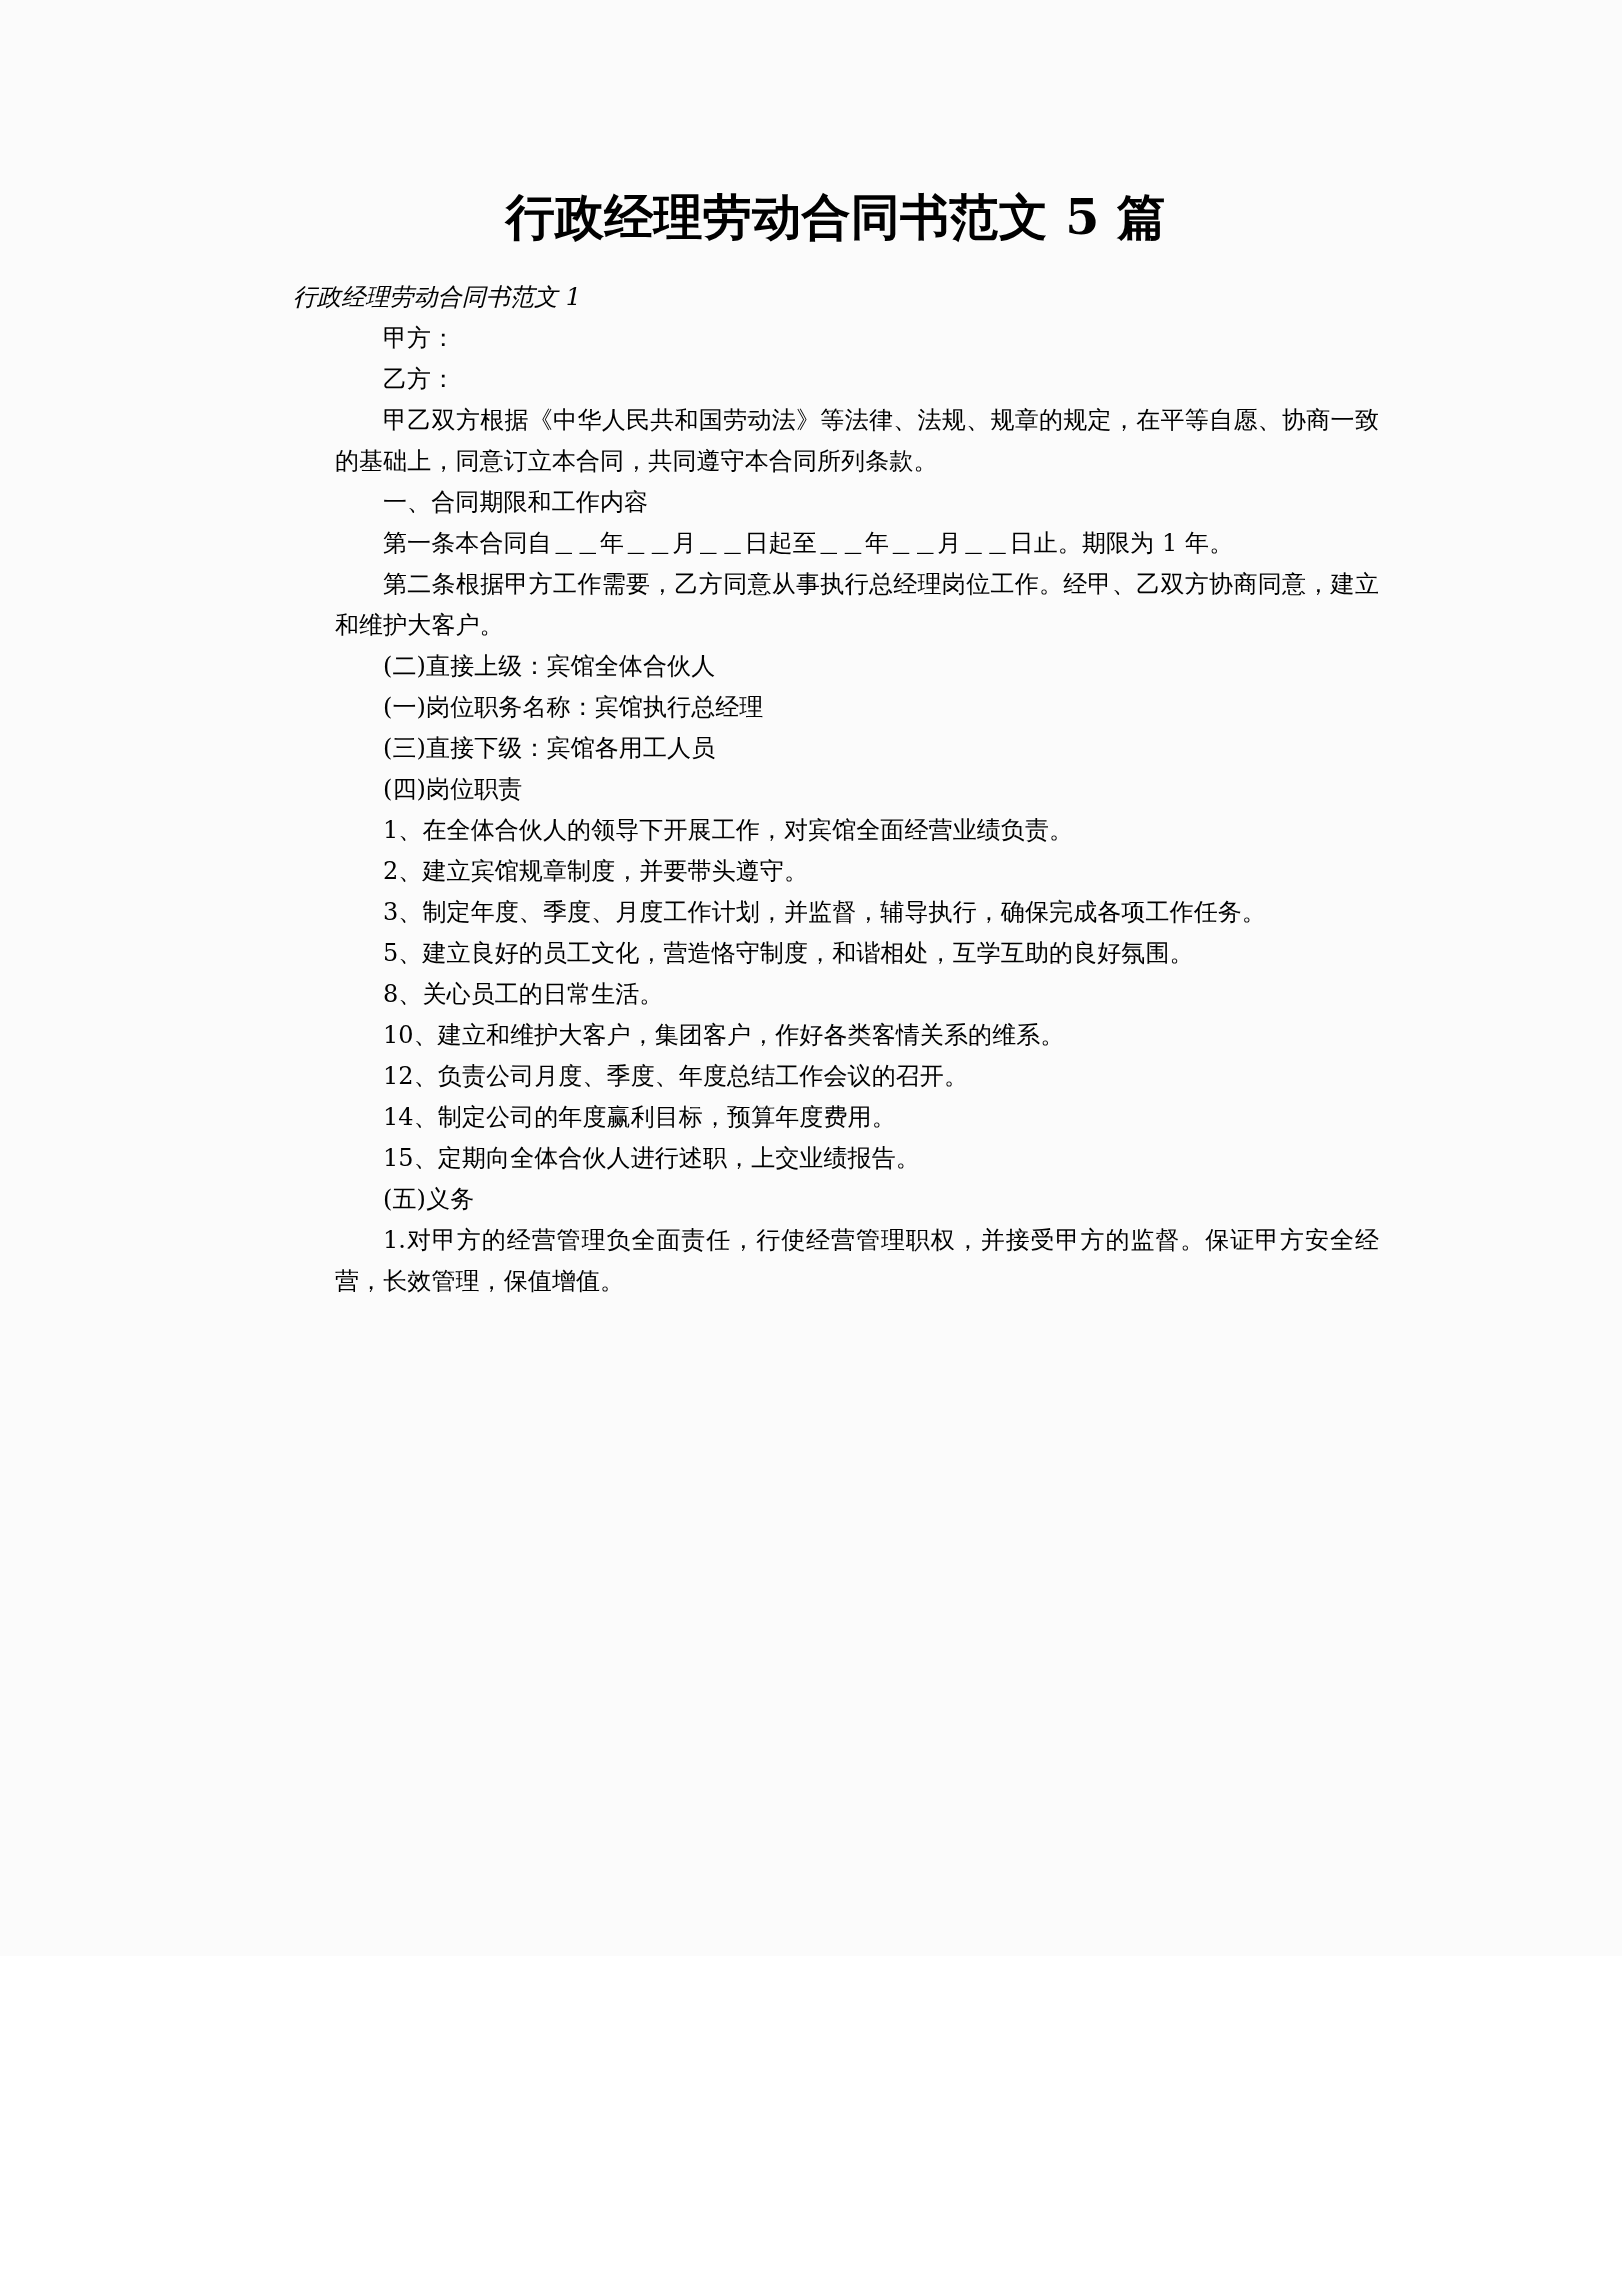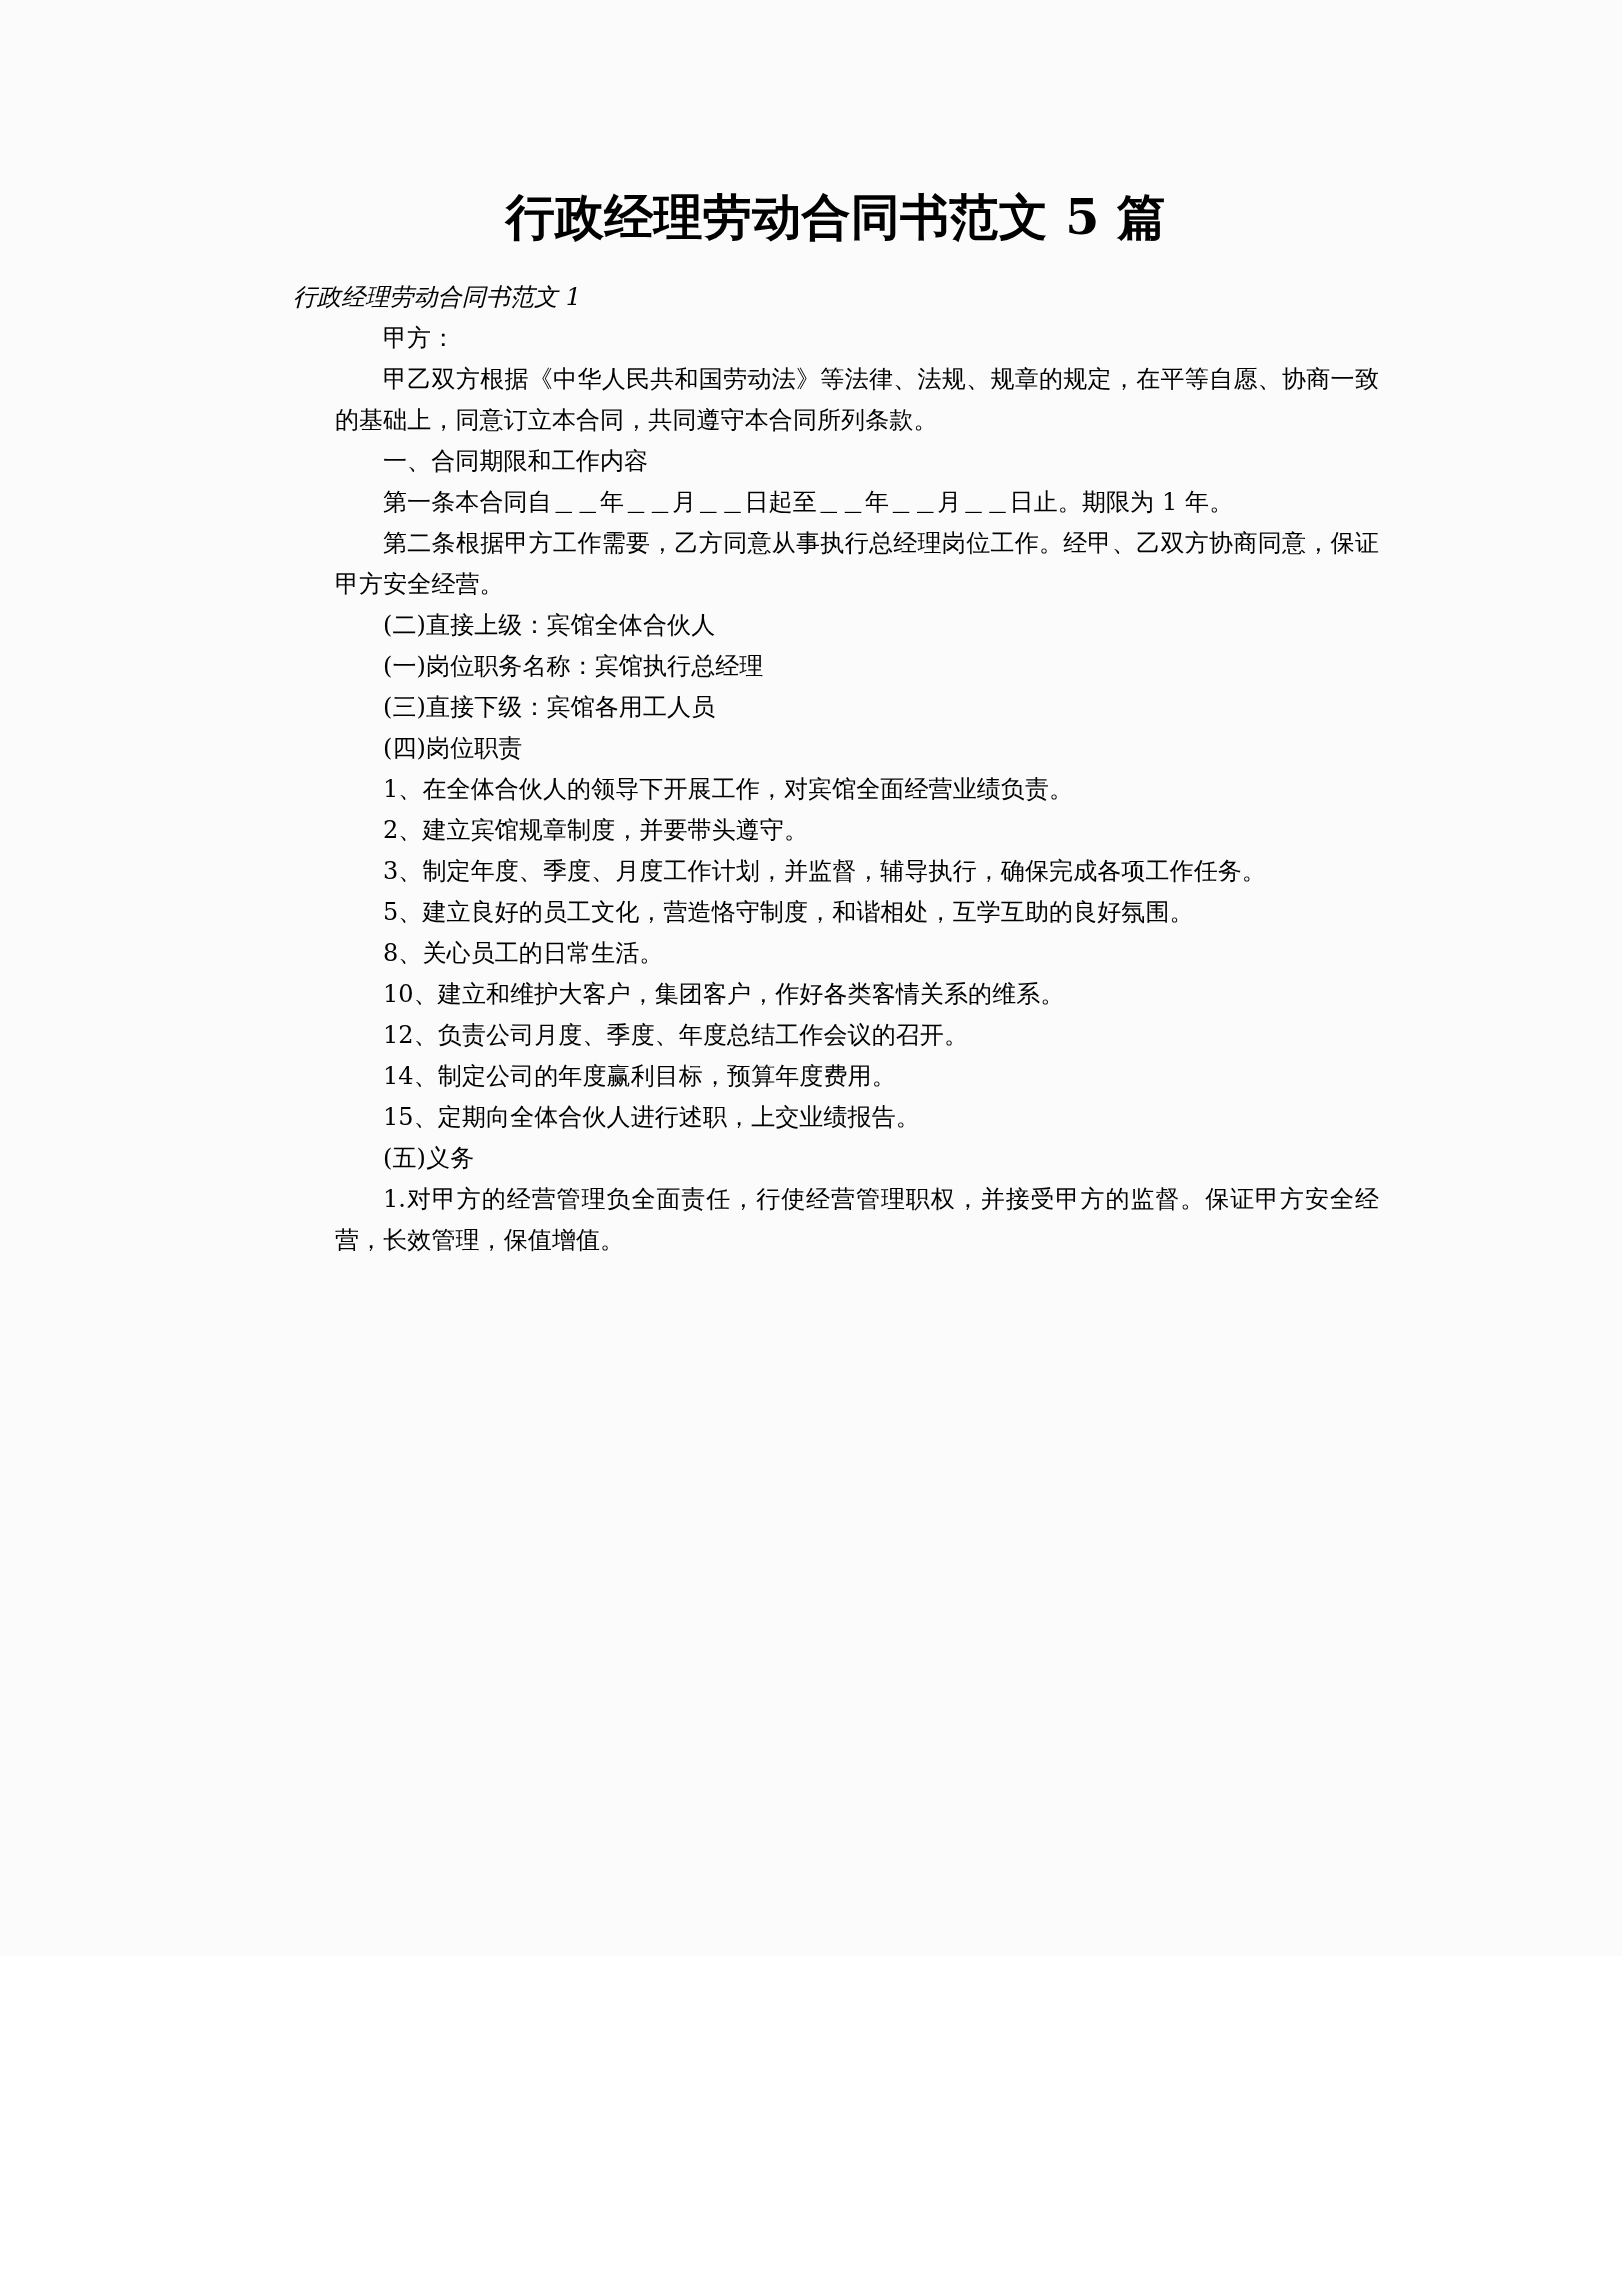--- a/index.html
+++ b/index.html
@@ -75,28 +75,29 @@
   <div class="content">
 
     <h1 class="doc-title">行政经理劳动合同书范文 5 篇</h1>
 
     <div class="gap-after-title"></div>
 
     <p class="para noindent">行政经理劳动合同书范文 1</p>
 
     <p class="para indent">甲方：</p>
 
+    <p class="para indent">乙方：</p>
 
     <p class="para indent">甲乙双方根据《中华人民共和国劳动法》等法律、法规、规章的规定，在平等自愿、协商一致的基础上，同意订立本合同，共同遵守本合同所列条款。</p>
 
     <p class="para indent">一、合同期限和工作内容</p>
 
     <p class="para indent">第一条本合同自＿＿年＿＿月＿＿日起至＿＿年＿＿月＿＿日止。期限为 1 年。</p>
 
-    <p class="para indent">第二条根据甲方工作需要，乙方同意从事执行总经理岗位工作。经甲、乙双方协商同意，保证甲方安全经营。</p>
+    <p class="para indent">第二条根据甲方工作需要，乙方同意从事执行总经理岗位工作。经甲、乙双方协商同意，建立和维护大客户。</p>
 
     <p class="para indent">(二)直接上级：宾馆全体合伙人</p>
 
     <p class="para indent">(一)岗位职务名称：宾馆执行总经理</p>
 
     <p class="para indent">(三)直接下级：宾馆各用工人员</p>
 
     <p class="para indent">(四)岗位职责</p>
 
     <p class="para indent">1、在全体合伙人的领导下开展工作，对宾馆全面经营业绩负责。</p>

